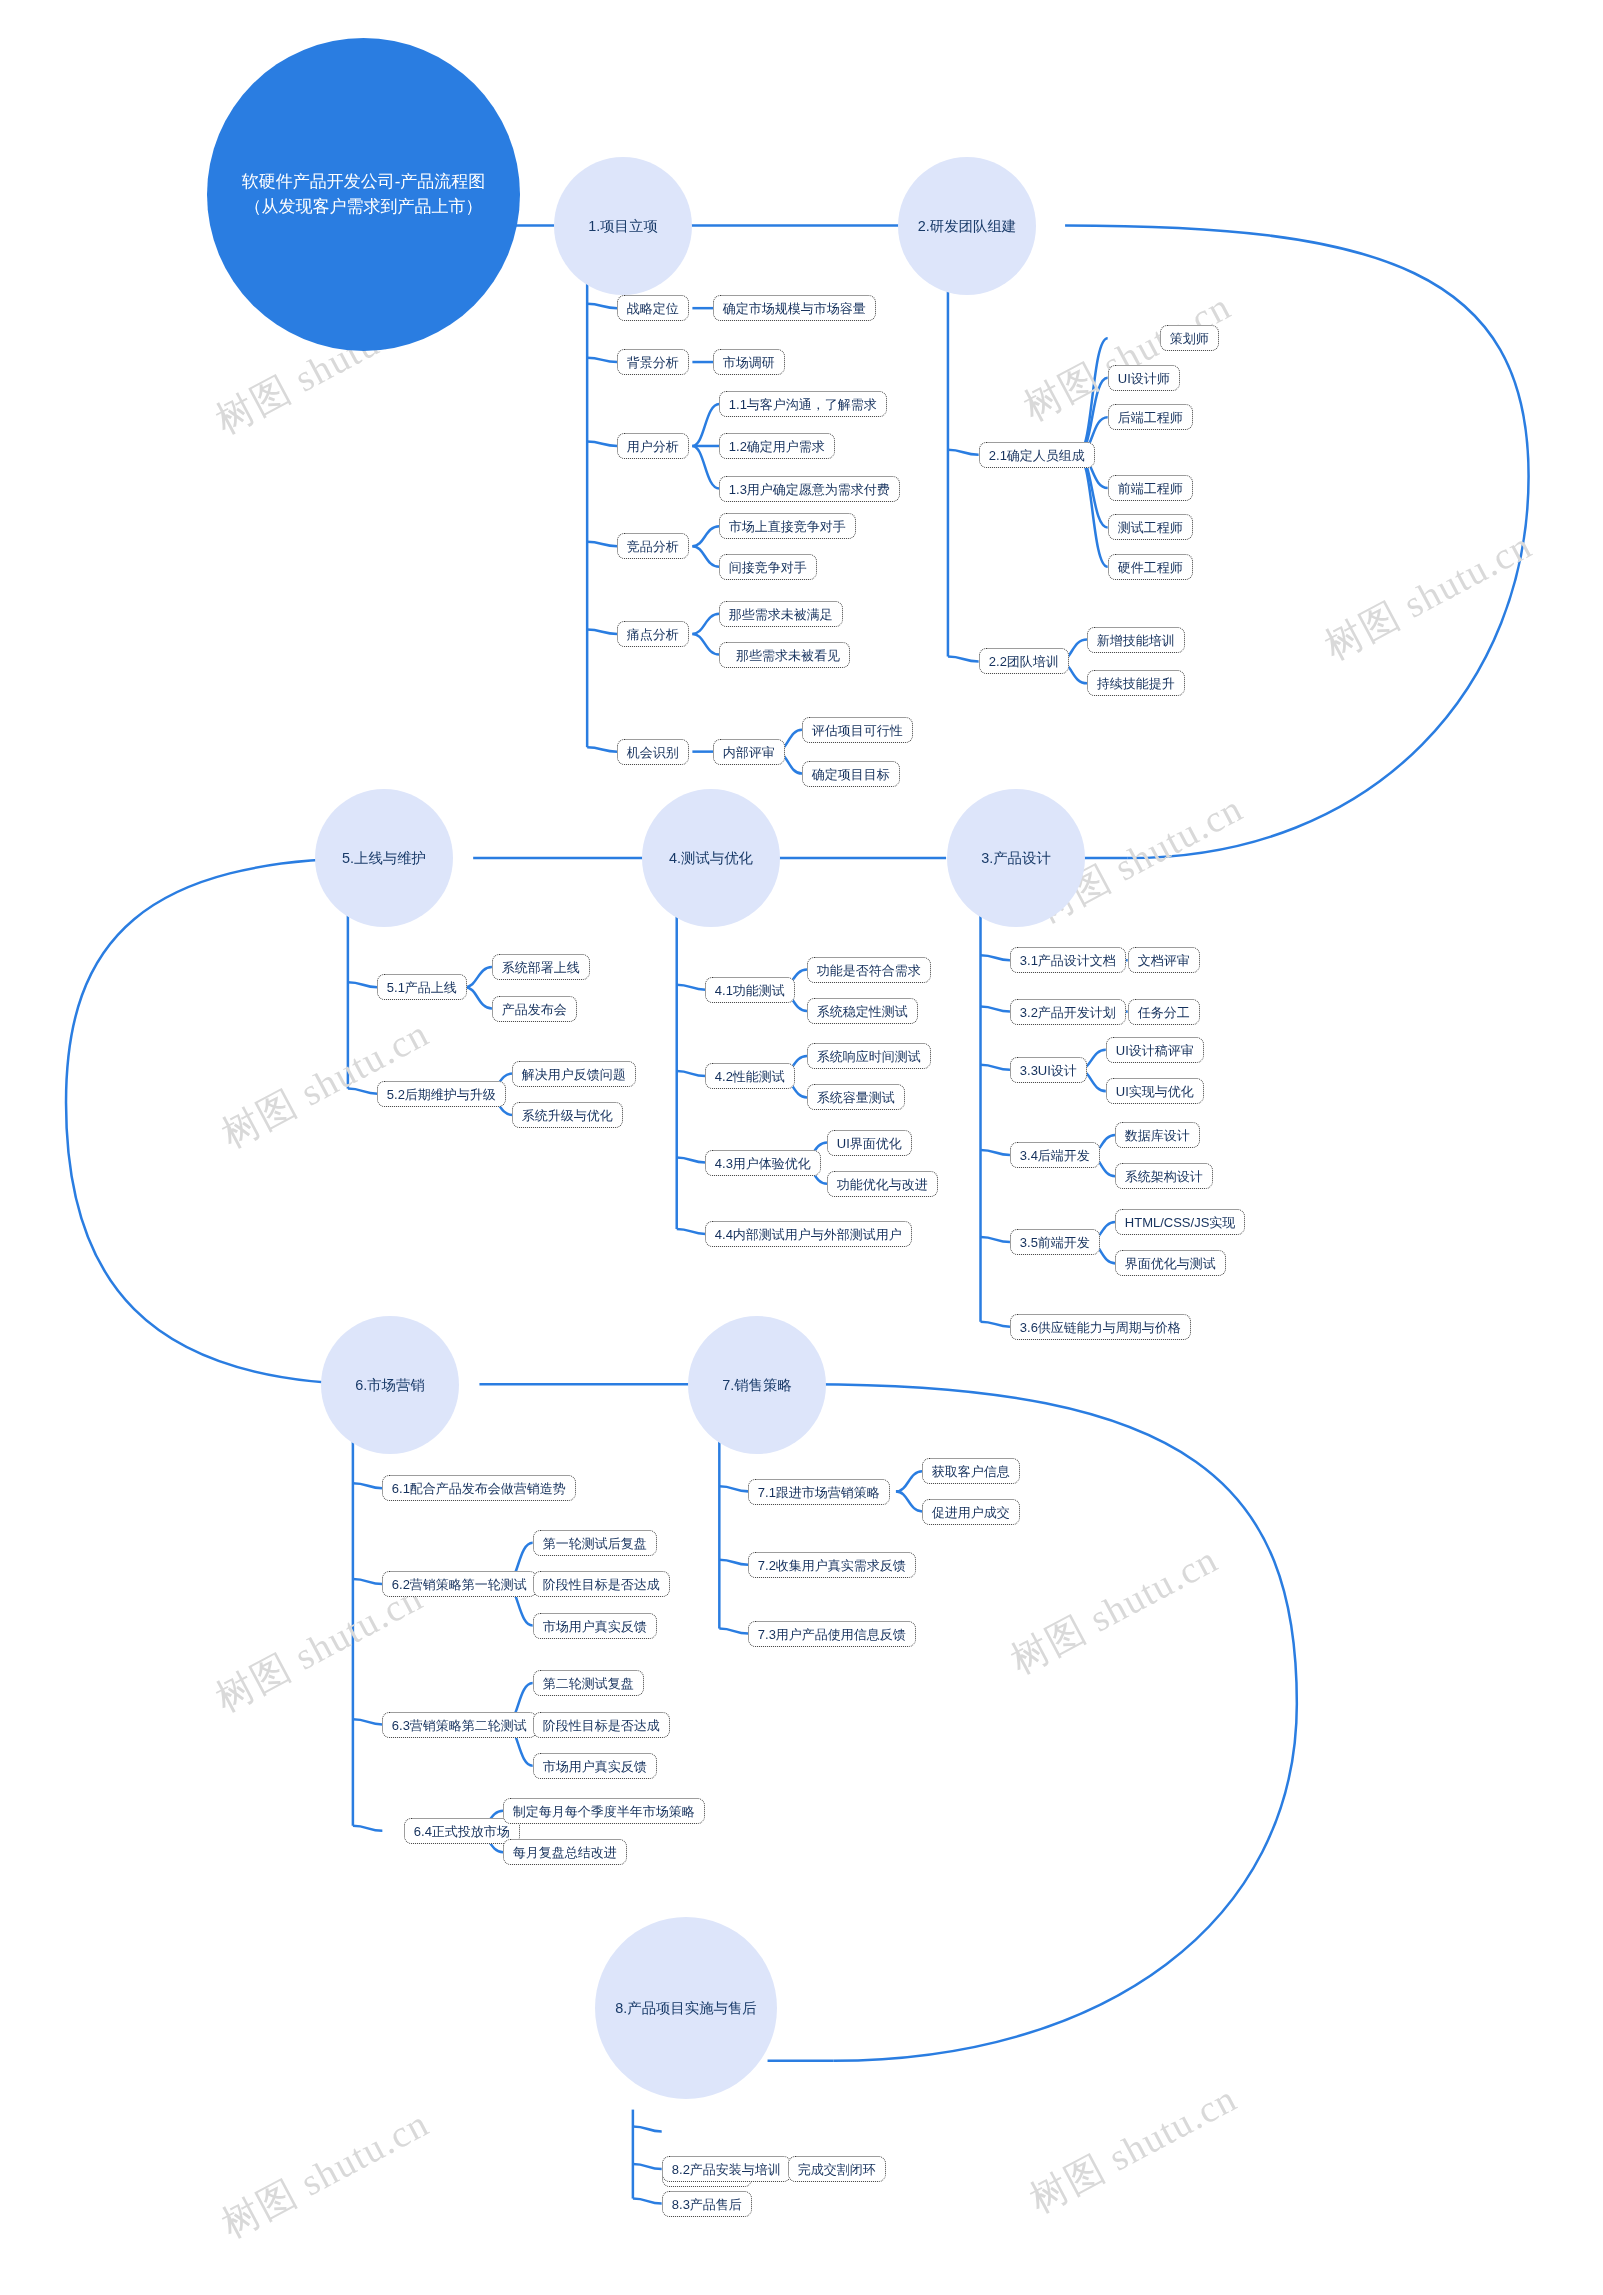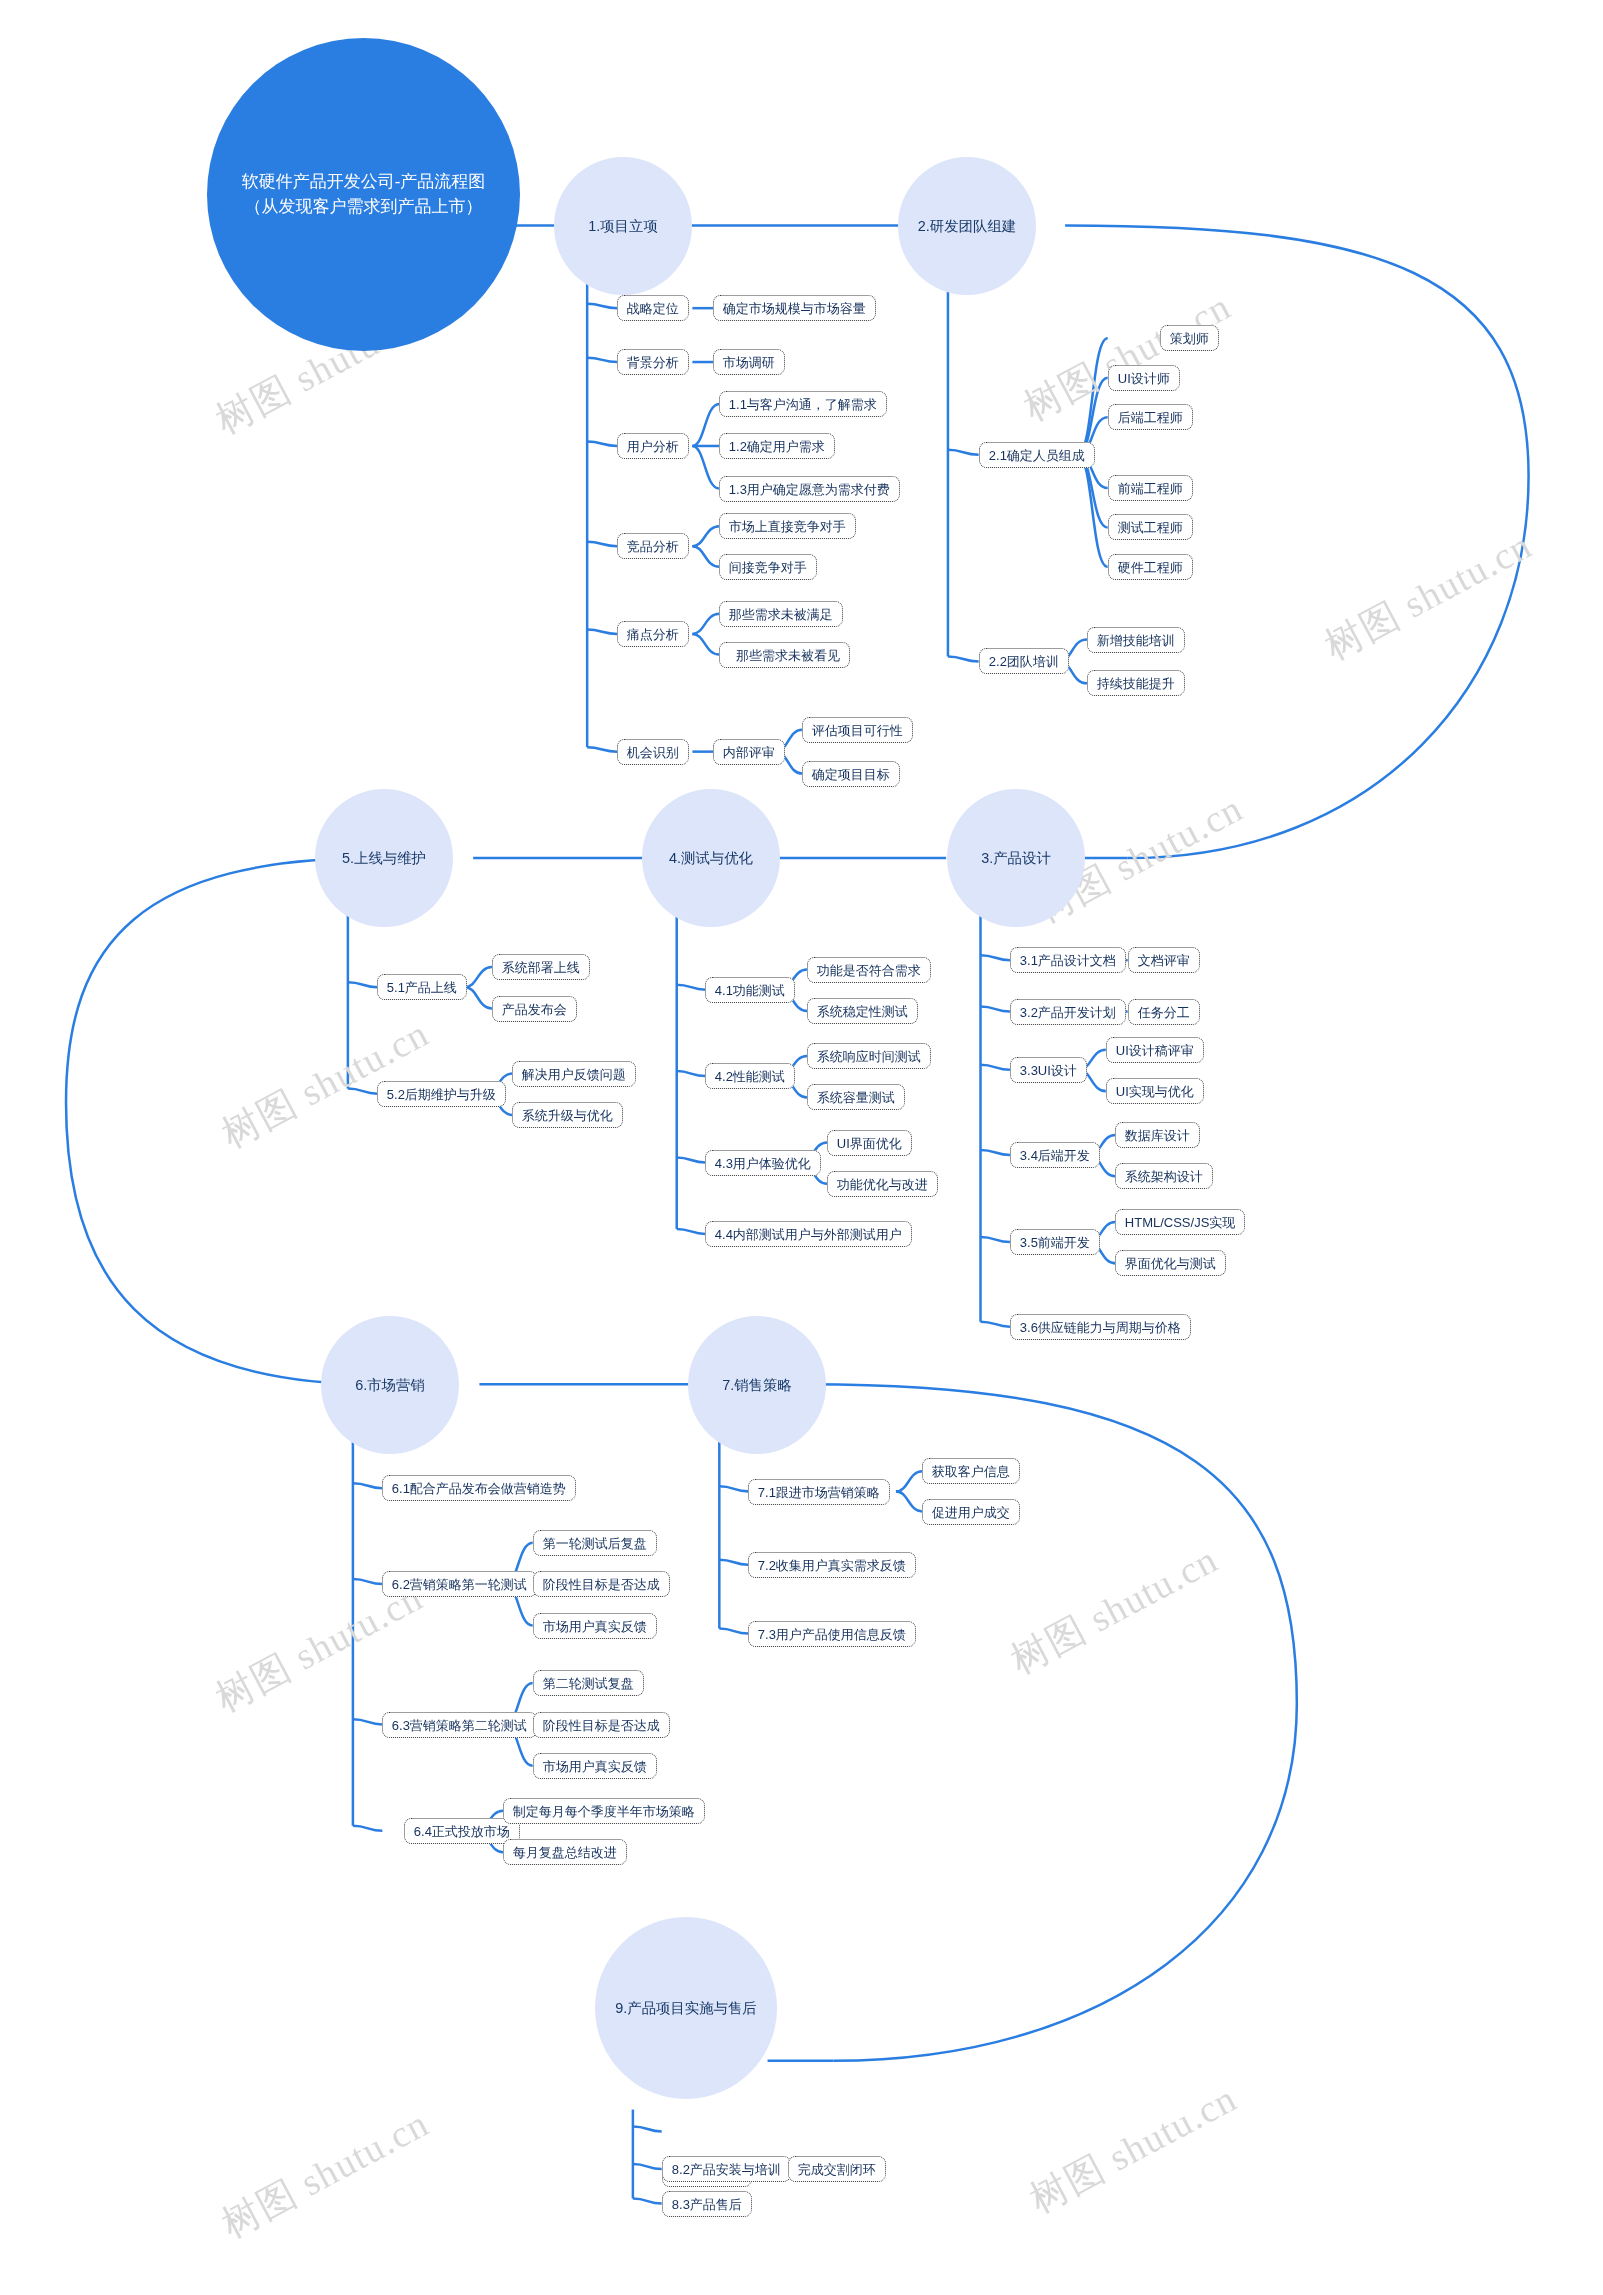--- a/index.html
+++ b/index.html
@@ -231,21 +231,21 @@
   <div class="l1" style="left:315px;top:789px;width:138px;height:138px;">
     <span>5.上线与维护</span>
     </div>
   <div class="l1" style="left:321px;top:1316px;width:138px;height:138px;">
     <span>6.市场营销</span>
     </div>
   <div class="l1" style="left:688px;top:1316px;width:138px;height:138px;text-align:right;">
     <span>7.销售策略</span>
     </div>
   <div class="l1" style="left:595px;top:1917px;width:182px;height:182px;">
-    <span>9.产品项目实施与售后</span>
+    <span>8.产品项目实施与售后</span>
     </div>
 
   <div class="node n2" style="left:617px;top:295px;">
     <span>战略定位</span>
     </div>
   <div class="node n3" style="left:713px;top:295px;">
     <span>确定市场规模与市场容量</span>
     </div>
 
   <div class="node n2" style="left:617px;top:349px;">

